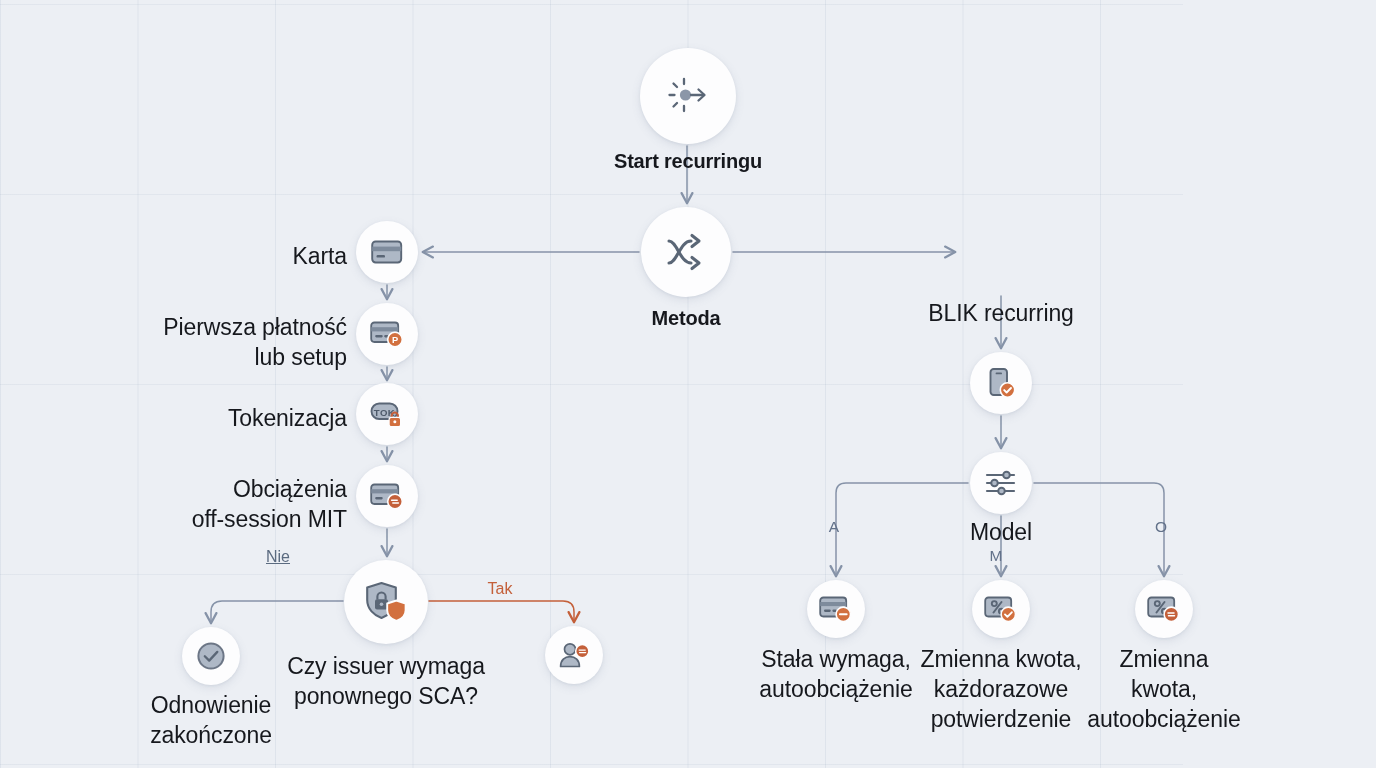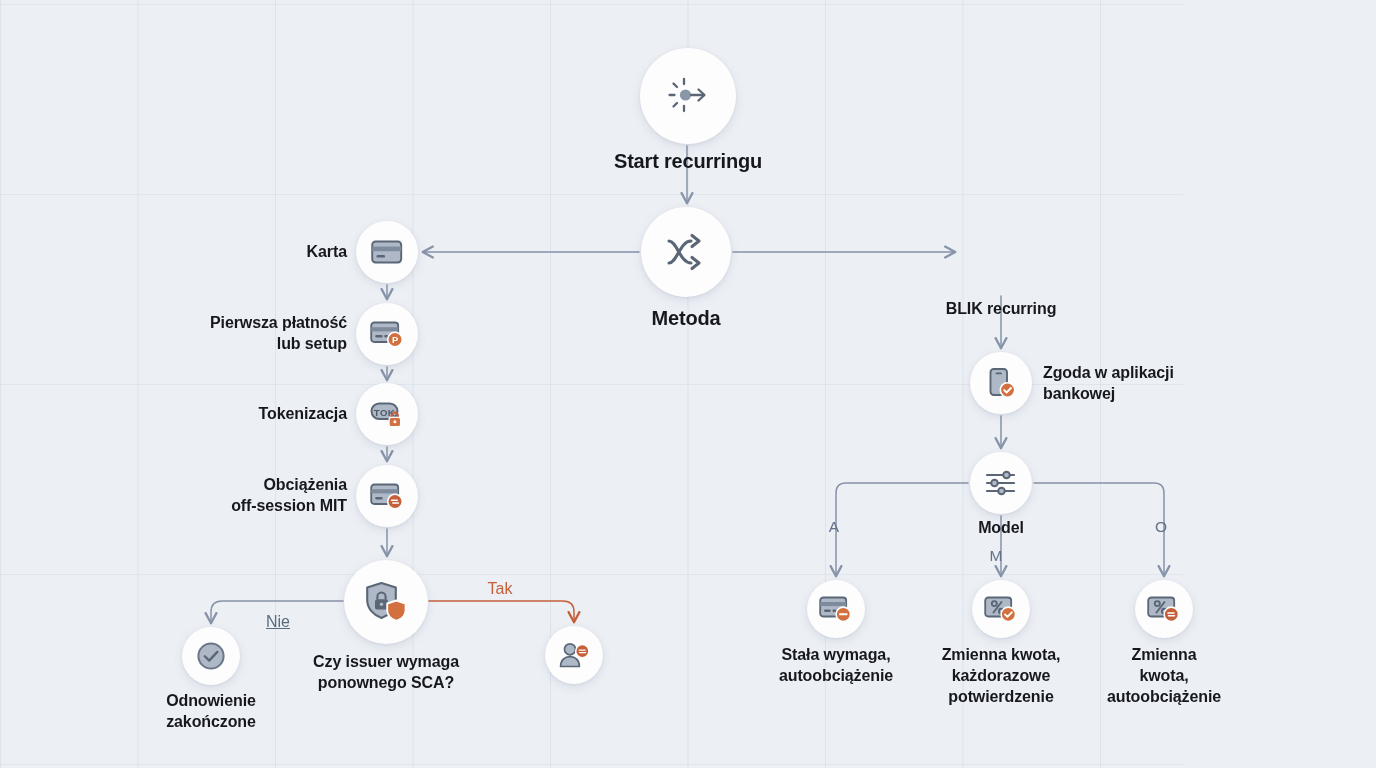--- a/index.html
+++ b/index.html
@@ -43,25 +43,24 @@
     background: #fdfdfe;
     box-shadow: 0 3px 10px rgba(90,110,140,0.13), 0 1px 3px rgba(90,110,140,0.10);
     display: flex;
     align-items: center;
     justify-content: center;
   }
   .node svg { display: block; }
   .nlabel {
     position: absolute;
     color: #16181d;
-    font-size: 16px;
+    font-size: 23px;
     line-height: 1.30;
     white-space: pre-line;
     letter-spacing: -0.1px;
-    font-weight: bold;
   }
   .nlabel.big {
     font-size: 20px;
     font-weight: 700;
     letter-spacing: -0.2px;
   }
   .nlabel.ctr { text-align: center; transform: translateX(-50%); }
   .nlabel.rgt { text-align: right; transform: translateX(-100%); }
   .nlabel.lft { text-align: left; }
   .elabel {
@@ -256,22 +255,20 @@
   <div class="node" style="left:970px; top:352px; width:62px; height:62px;">
     <span>
       <svg width="32" height="32" viewBox="0 0 32 32">
         <rect x="5.5" y="2" width="16.5" height="26" rx="3.2" fill="#aeb8c6" stroke="#5a6676" stroke-width="1.9"></rect>
         <rect x="10.6" y="5.6" width="6.4" height="1.7" rx="0.85" fill="#5a6676"></rect>
         <circle cx="22.5" cy="23" r="7.2" fill="#d2703f" stroke="#fdfdfe" stroke-width="1.6"></circle>
         <path d="M19.2,23.1 L21.6,25.5 L26,21" fill="none" stroke="#fff" stroke-width="1.9" stroke-linecap="round" stroke-linejoin="round"></path>
       </svg>
     </span>
   </div>
-  <div class="nlabel lft" style="left:1043px; top:363px;">Zgoda w aplikacji
-bankowej</div>
 
   <div class="node" style="left:970px; top:452px; width:62px; height:62px;">
     <span>
       <svg width="34" height="28" viewBox="0 0 34 28">
         <g stroke="#5a6676" stroke-width="2.2" stroke-linecap="round">
           <line x1="3" y1="6" x2="30" y2="6"></line>
           <line x1="3" y1="14" x2="30" y2="14"></line>
           <line x1="3" y1="22" x2="30" y2="22"></line>
         </g>
         <circle cx="22.5" cy="6" r="3.3" fill="#aeb8c6" stroke="#5a6676" stroke-width="2"></circle>
@@ -328,19 +325,19 @@
         <g stroke="#fff" stroke-width="1.5" fill="none" stroke-linecap="round">
           <path d="M21,18.1 L27,18.1"></path>
           <path d="M21.5,20.8 L27.5,20.8"></path>
         </g>
       </svg>
     </span>
   </div>
   <div class="nlabel ctr" style="left:1164px; top:645px;">Zmienna kwota,
 autoobciążenie</div>
 
-  <div class="elabel" style="left:278px; top:613px;text-decoration:underline;">Nie</div>
+  <div class="elabel" style="left:278px; top:548px;text-decoration:underline;">Nie</div>
   <div class="elabel yes" style="left:500px; top:580px;">Tak</div>
   <div class="elabel mini" style="left:834px; top:518px;">A</div>
   <div class="elabel mini" style="left:996px; top:547px;">M</div>
   <div class="elabel mini" style="left:1161px; top:518px;">O</div>
 
 </div>
 
 </body></html>

